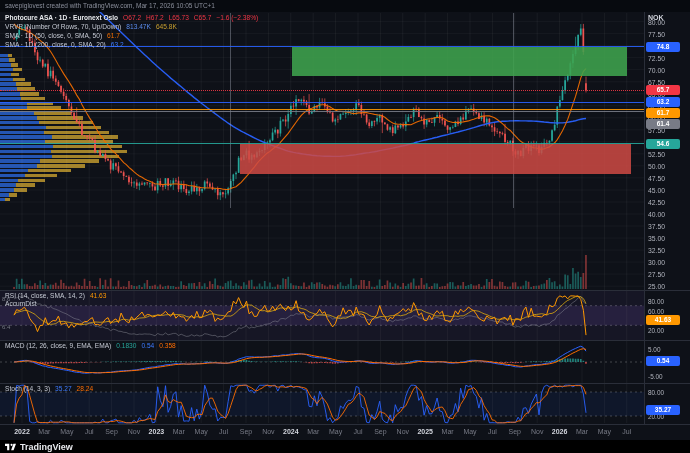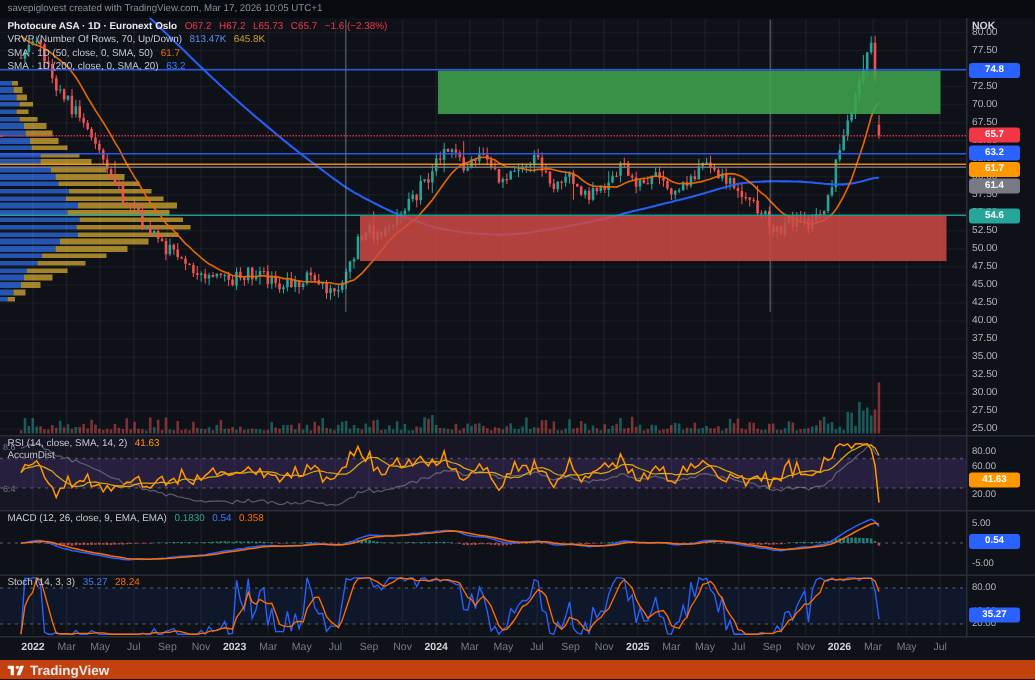--- a/index.html
+++ b/index.html
@@ -5,21 +5,21 @@
   *{box-sizing:border-box;margin:0;padding:0}
   html,body{background:#000}
   #app{position:relative;width:690px;height:453px;background:#0e1118;overflow:hidden;
        font-family:"Liberation Sans",sans-serif;color:#b2b5be}
   #topbar{position:absolute;left:0;top:0;width:690px;height:12px;background:#070a0f;
           font-size:6.5px;line-height:12px;padding-left:5px;color:#8b8f9c;white-space:nowrap}
   #plot{position:absolute;left:0;top:12px;width:644px;height:412px;overflow:hidden}
   #axis{position:absolute;left:644px;top:12px;width:46px;height:412px;border-left:1px solid #2a2e39;overflow:hidden}
   #axis-currency{position:absolute;left:3px;top:2px;font-size:7px;font-weight:700;color:#d1d4dc}
   #timeaxis{position:absolute;left:0;top:424px;width:690px;height:16px;border-top:1px solid #2a2e39}
-  #bottombar{position:absolute;left:0;top:440px;width:690px;height:13px;background:#c2410c;
+  #bottombar{position:absolute;left:0;top:440px;width:690px;height:13px;background:#000000;
              display:flex;align-items:center;gap:4px;padding-left:5px}
   #tvword{color:#e8eaed;font-size:9px;font-weight:700}
   #vprofile{position:absolute;left:0;top:0;width:644px;height:412px;z-index:2}
   #legends{position:absolute;left:0;top:0;width:644px;height:412px;z-index:30;pointer-events:none}
   .lg-row{position:absolute;left:5px;display:flex;gap:5px;white-space:nowrap;font-size:6.6px;
           color:#d1d4dc;align-items:center}
   .lg-sym{color:#e8eaed;font-weight:600}
   .lg-t{color:#c6cad4}
   .v-red{color:#f23645}
   .v-vpup{color:#5b8def}

